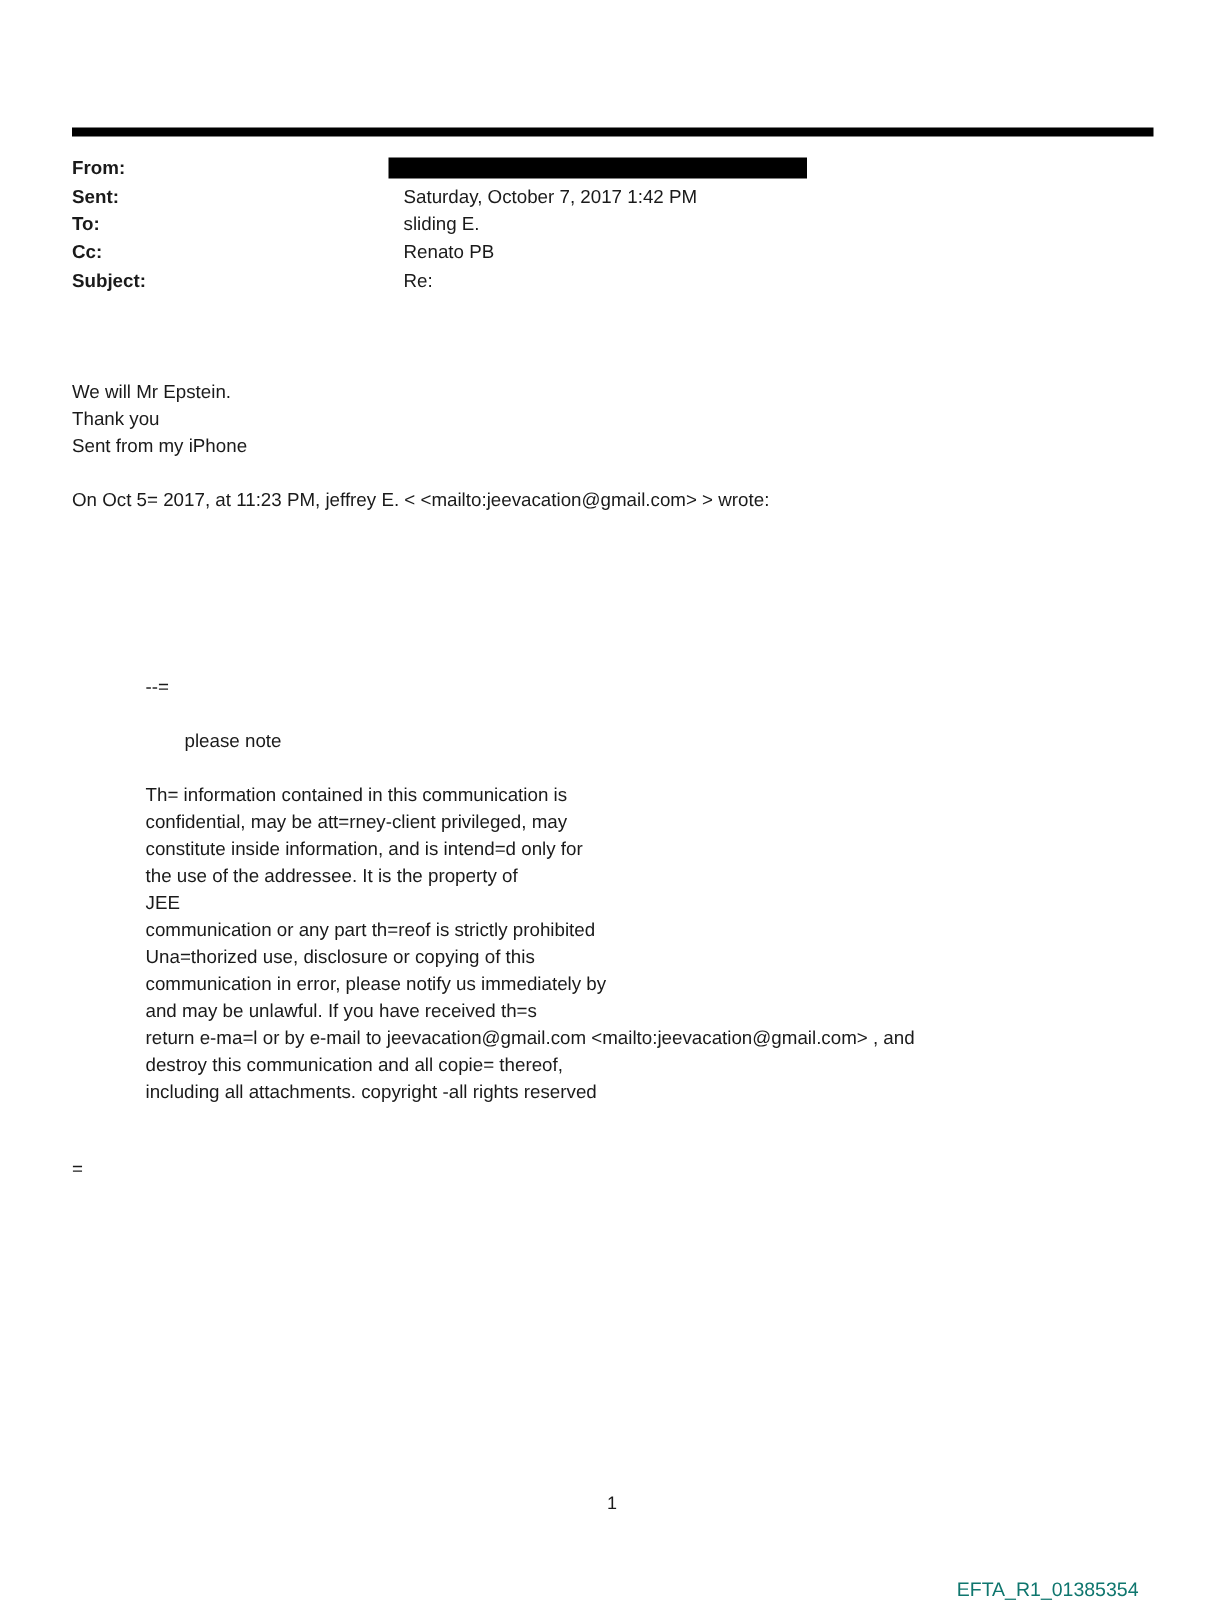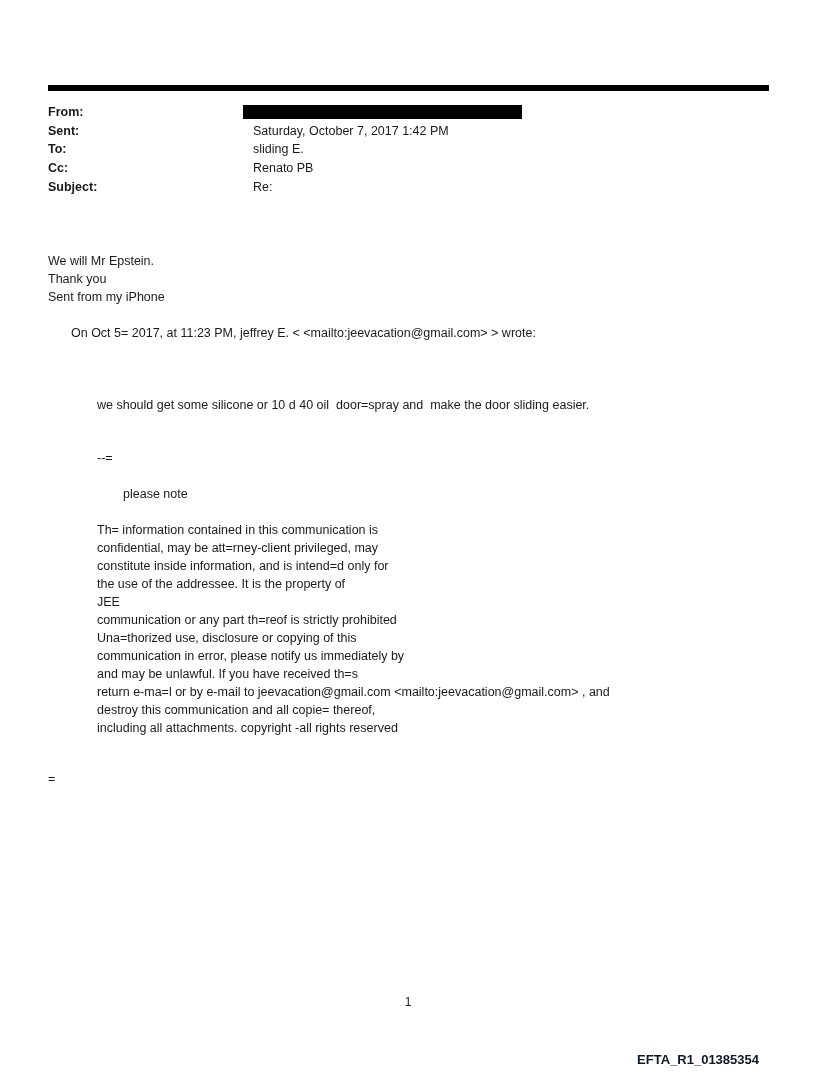--- a/index.html
+++ b/index.html
@@ -26,60 +26,60 @@
     position: absolute;
     left: 48px;
     top: 103px;
     width: 560px;
   }
   .header-row {
     display: flex;
     align-items: center;
     line-height: 18.7px;
     white-space: pre-wrap;
+    gap: 16px;
   }
   .header-label {
     width: 205px;
     font-weight: bold;
     flex: 0 0 205px;
   }
   .header-value { flex: 1; }
   .redaction-bar {
     display: inline-block;
     width: 279px;
     height: 14px;
     background: #000000;
     margin-left: -10px;
     margin-top: 2px;
     vertical-align: top;
   }
   .txt { white-space: pre-wrap; line-height: 18px; }
   .reply-block { position: absolute; left: 48px; top: 252px; }
   .signature-line { position: absolute; left: 48px; top: 288px; }
-  .quote-header { position: absolute; left: 48px; top: 324px; width: 700px; margin-left: 23px; }
+  .quote-header { position: absolute; left: 48px; top: 324px; width: 700px; }
   .quoted-message { position: absolute; left: 97px; top: 396px; width: 620px; }
   .separator-line { position: absolute; left: 97px; top: 449px; }
   .note-label { position: absolute; left: 123px; top: 485px; }
   .disclaimer-block { position: absolute; left: 97px; top: 521px; width: 620px; }
   .trailing-mark { position: absolute; left: 48px; top: 770px; }
   .page-number {
     position: absolute;
     left: 0;
     top: 995px;
     width: 816px;
     text-align: center;
     font-size: 12px;
   }
   .bates-number {
     position: absolute;
     right: 57px;
     top: 1052px;
     font-size: 13px;
-    color: #0f172a;
-    font-weight: bold;
+    color: #0f766e;
   }
 </style>
 </head>
 <body>
 
 <div class="page">
 
   <div class="top-rule"></div>
 
   <div class="header-block">
@@ -107,21 +107,20 @@
 
   <div class="reply-block">
     <div class="txt">We will Mr Epstein.</div>
     <div class="txt">Thank you</div>
   </div>
 
   <div class="signature-line txt">Sent from my iPhone</div>
 
   <div class="quote-header txt">On Oct 5= 2017, at 11:23 PM, jeffrey E. &lt; &lt;mailto:jeevacation@gmail.com&gt; &gt; wrote:</div>
 
-  <div class="quoted-message txt">we should get some silicone or 10 d 40 oil  door=spray and  make the door sliding easier.</div>
 
   <div class="separator-line txt">--=</div>
 
   <div class="note-label txt">please note</div>
 
   <div class="disclaimer-block">
     <div class="txt">Th= information contained in this communication is</div>
     <div class="txt">confidential, may be att=rney-client privileged, may</div>
     <div class="txt">constitute inside information, and is intend=d only for</div>
     <div class="txt">the use of the addressee. It is the property of</div>

